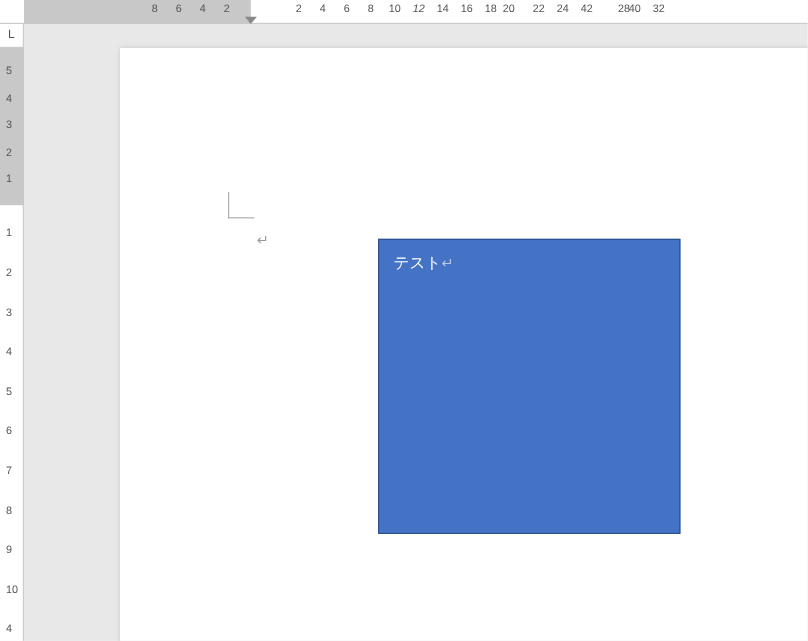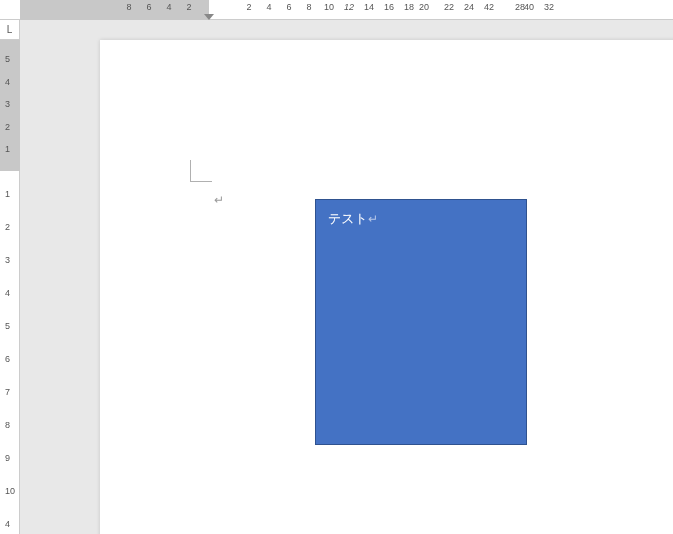--- a/index.html
+++ b/index.html
@@ -224,17 +224,17 @@
       <span class="v-tick" style="top: 451px;">10</span>
       <span class="v-tick" style="top: 484px;">4</span>
     </div>
 </div>
 
 <div class="canvas-area">
   <div class="page">
     <div class="margin-corner" style="left:90px; top:120px;"></div>
     <span class="para-mark" style="left:114px; top:153px;">↵</span>
 
-    <div class="shape-box" id="shape" style="left: 215px; top: 159px; width: 212px; height: 246px; background: rgb(68, 114, 196); border-color: rgb(47, 82, 143);">
+    <div class="shape-box" id="shape" style="left: 215px; top: 159px; width: 252px; height: 246px; background: rgb(68, 114, 196); border-color: rgb(47, 82, 143);">
       <span>テスト</span><span class="shape-para-mark">↵</span>
     </div>
   </div>
 </div>
 
 </body></html>

